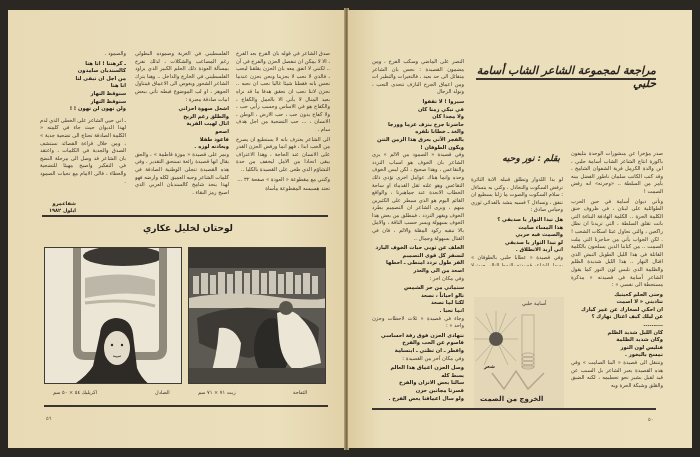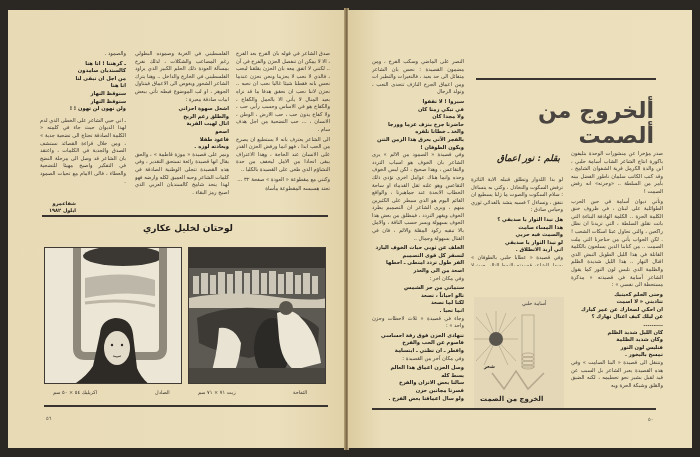--- a/index.html
+++ b/index.html
@@ -157,23 +157,23 @@
 
     <div class="rule" style="left:36px; top:395px; width:284px;"></div>
 
     <div class="page-num" style="left:38px; top:405px;">٥٦</div>
   </div>
 
   <div class="spine"></div>
 
   <div class="page right">
 
+    <div class="subtitle" style="left:118px; top:54px; width:190px;">مراجعة لمجموعة الشاعر الشاب أسامة حلبي</div>
     <div class="rule" style="left:128px; top:68px; width:180px; height:1.5px;"></div>
-    <div class="main-title" style="left:108px; top:88px; width:198px;">ألخروج من ألصمت</div>
-    <div class="byline" style="left:132px; top:143px; width:80px;">بقلم : نور اعماق</div>
+    <div class="byline" style="left:132px; top:143px; width:80px;">بقلم : نور وحبه</div>
 
     <div class="col" style="left:223px; top:140px; width:92px; height:255px;">
       <p>صدر مؤخرا عن منشورات الوحدة بتليفون باكورة انتاج الشاعر الشاب أسامة حلبي ، ابن والدة الكرمل قرية الشفوان الشامخ ، وقد كتب الكاتب سلمان ناطور الفضل بينه بأمر من السلطة .. «وجرته» انه رفض الصمت !</p>
       <p>وتأتي ديوان أسامة في حين الحرب الطوائلية على لبنان ، في ظروف خنق الكلمة الحرة .. الكلمة الهادفة البناءة التي باتت تقلق السلطة ، التي تريدنا ان نظل راكعين ، والتي تحاول عبثا اسكات الشعب ! . لكن الجواب يأتي من حناجرنا التي ملت الصمت .. من كتابنا الذين يسلحون بالكلمة القاتلة في هذا الليل الطويل النبض الذي اقتال النهار .. هذا الليل شديدة الظلم والظلمة الذي تلبس لون النور كما يقول الشاعر أسامة في قصيدته « مذكرة مستحطة الى نفسي » :</p>
       <div class="verse">وحتى الحلم كعينيك</div>
       <div class="verse">تناديني « لا اصمت</div>
       <div class="verse">ان احكي لصغارك عن عمر كبارك</div>
       <div class="verse">عن ليلك كيف اغتال نهارك ؟</div>
       <div class="verse">..........</div>
       <div class="verse">كان الليل شديد الظلم</div>

